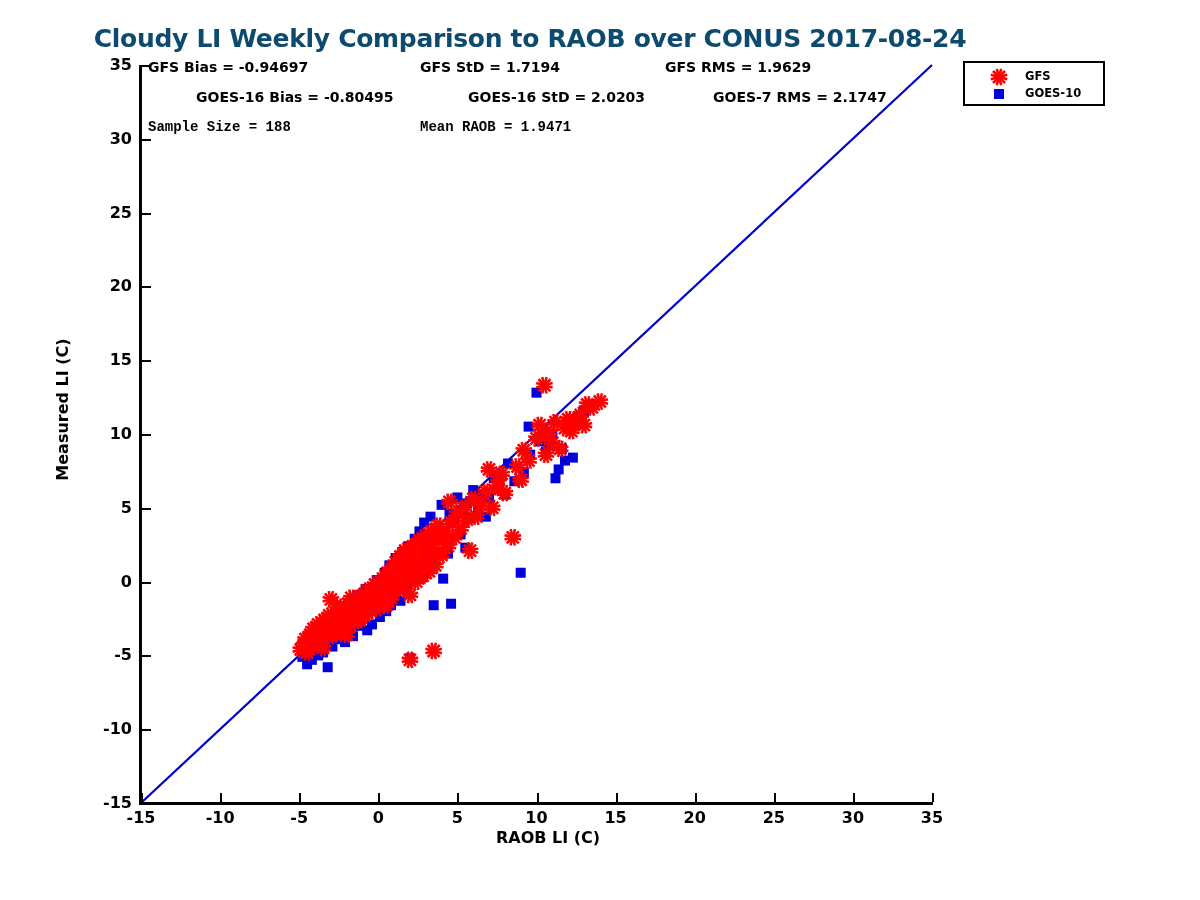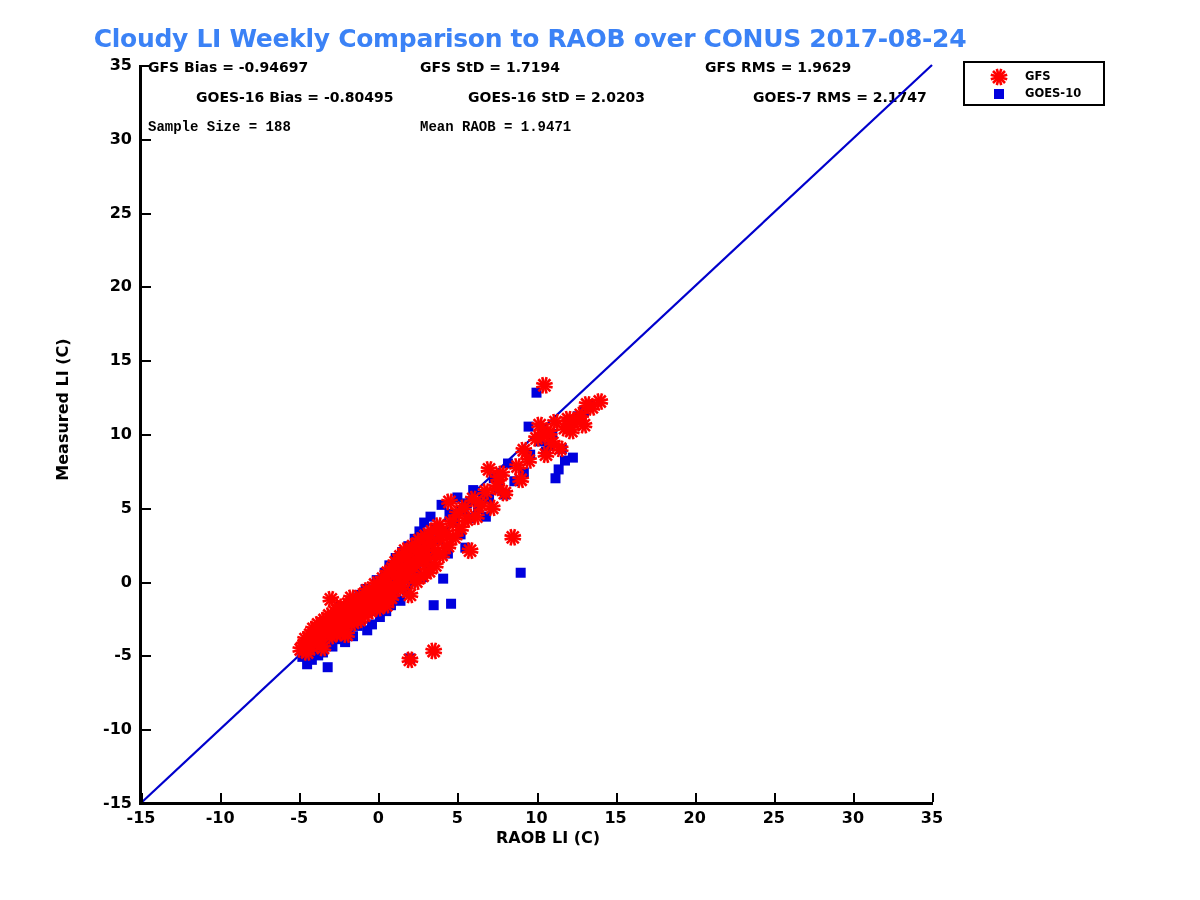--- a/index.html
+++ b/index.html
@@ -1,29 +1,29 @@
 <!DOCTYPE html>
 <html><head>
 <meta charset="utf-8">
 <style>
   html,body{margin:0;padding:0;background:#ffffff;}
   body{width:1200px;height:900px;font-family:"DejaVu Sans","Liberation Sans",sans-serif;}
   #root{position:relative;width:1200px;height:900px;overflow:hidden;background:#fff;}
   #chart-title{
     position:absolute;left:0;top:24px;width:1060px;text-align:center;
-    font-size:25px;font-weight:bold;color:#3b82f6;letter-spacing:-0.3px;
+    font-size:25px;font-weight:bold;color:#0c4a6e;letter-spacing:-0.3px;
     font-family:"DejaVu Sans","Liberation Sans",sans-serif;
   }
   .stat{
     position:absolute;font-size:14px;font-weight:bold;color:#000;white-space:nowrap;
     font-family:"DejaVu Sans","Liberation Sans",sans-serif;
   }
   .stat-c0{left:148px;}
   .stat-c1{left:420px;}
-  .stat-c2{left:705px;}
+  .stat-c2{left:665px;}
   .stat-r0{top:59px;}
   .stat-r1{top:89px;margin-left:48px;}
   .stat-r2{top:119px;font-family:Liberation Mono, monospace;}
   #plot{position:absolute;left:141px;top:65px;width:791px;height:738px;}
   #axis-x{position:absolute;left:141px;top:802px;width:792px;height:3px;background:#000;}
   #axis-y{position:absolute;left:139px;top:65px;width:3px;height:740px;background:#000;}
   .tick-x{position:absolute;width:2px;height:9px;background:#000;top:793px;}
   .tick-y{position:absolute;height:2px;width:9px;background:#000;left:142px;}
   .tlab-x{
     position:absolute;top:808px;font-size:16px;font-weight:bold;color:#000;

